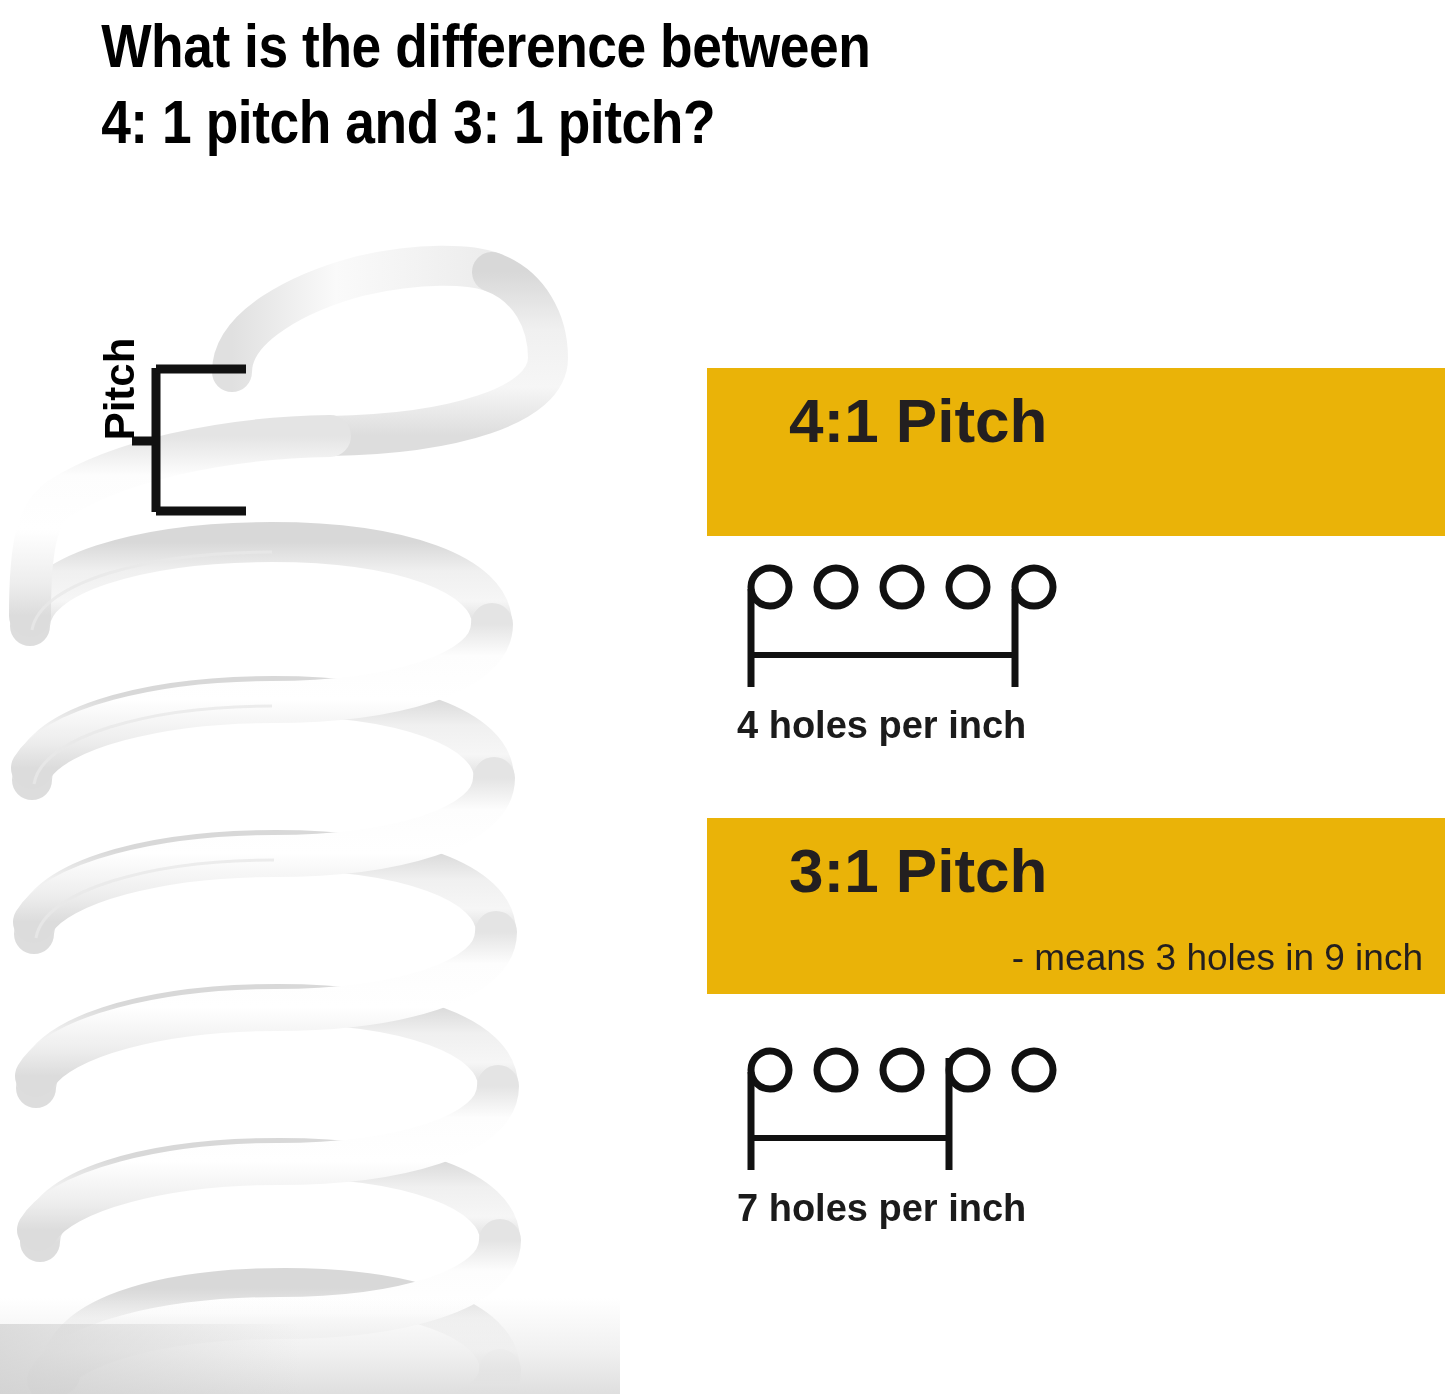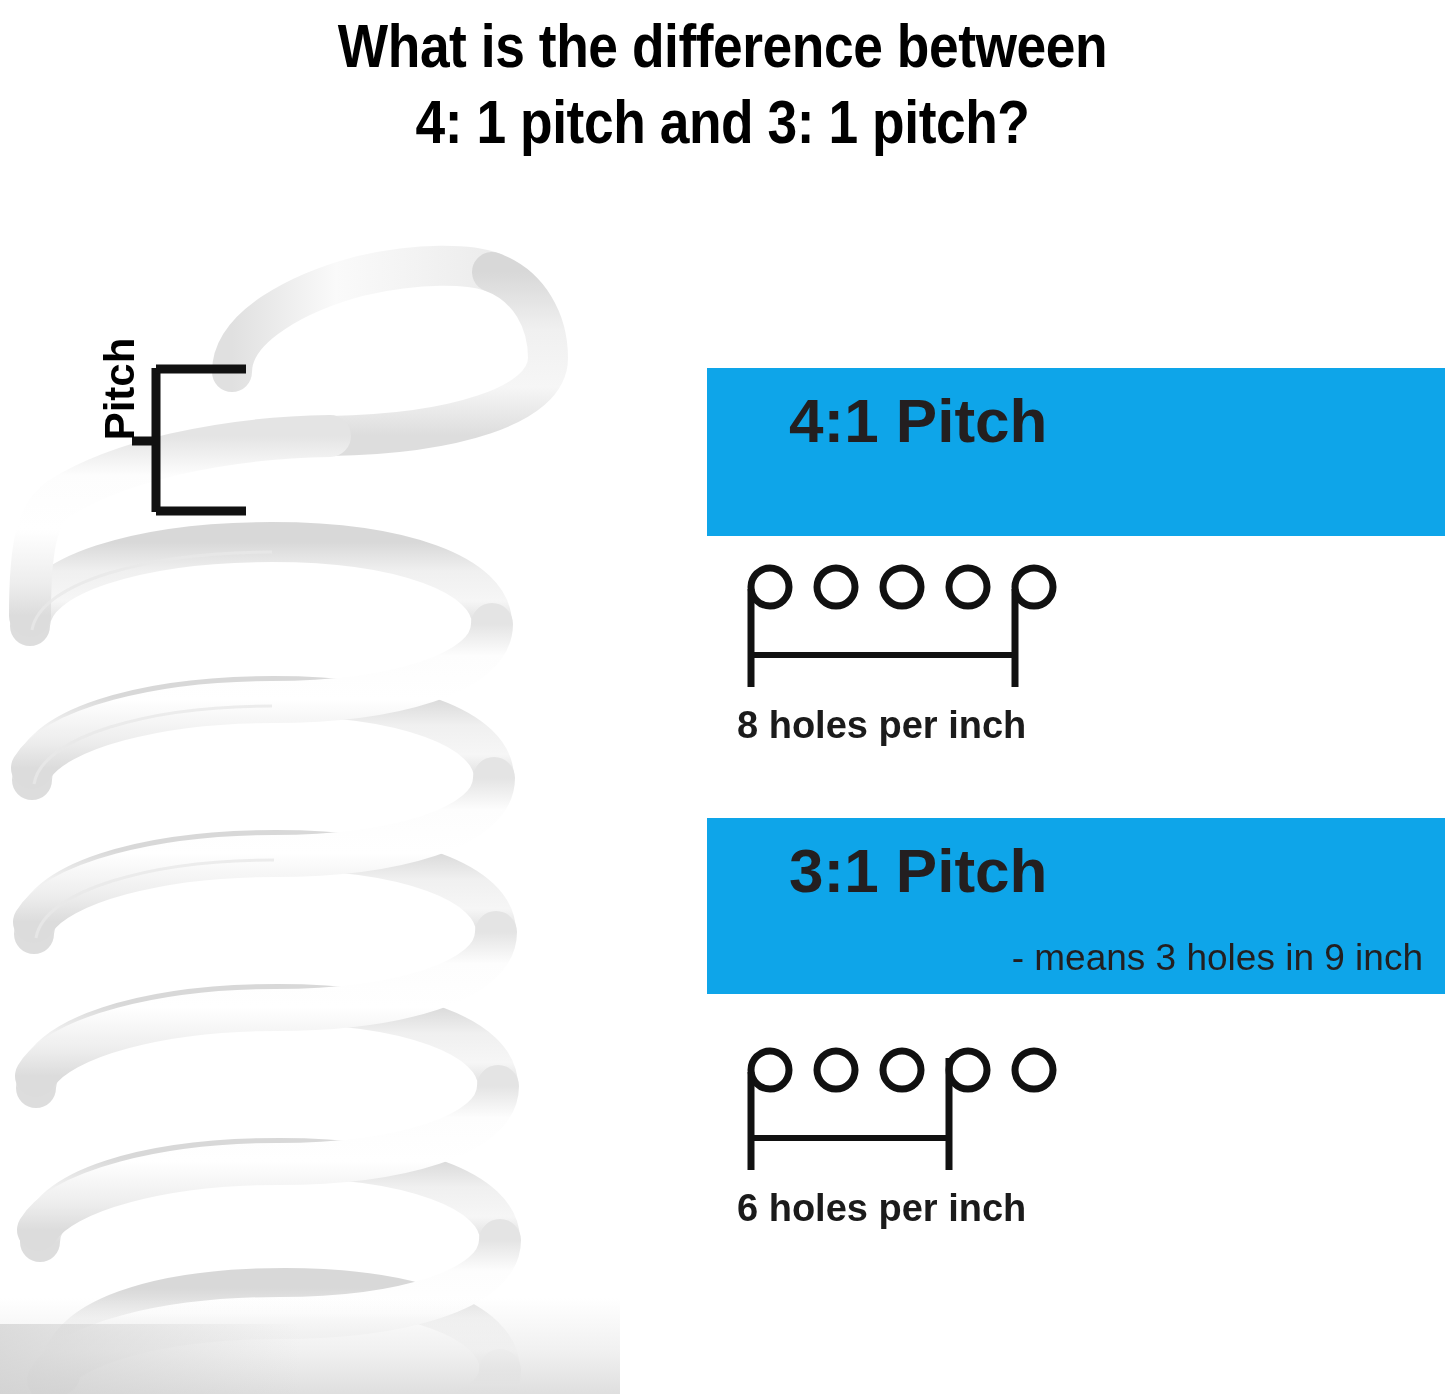--- a/index.html
+++ b/index.html
@@ -18,21 +18,21 @@
     height: 1394px;
     background: #ffffff;
   }
 
   
   .title-block {
     position: absolute;
     left: 0;
     top: 8px;
     width: 1445px;
-    text-align: center;
+    text-align: left;
   }
   .title-line {
     font-family: "Liberation Sans Narrow", "Liberation Sans", sans-serif;
     font-weight: bold;
     font-size: 62px;
     line-height: 76px;
     letter-spacing: -0.5px;
     color: #000000;
     transform: scaleX(0.86);
     transform-origin: center center;
@@ -88,21 +88,21 @@
     white-space: nowrap;
   }
 
   
   .right-col { position: absolute; left: 707px; top: 0; width: 738px; height: 1394px; }
 
   .pitch-card {
     position: absolute;
     left: 0;
     width: 738px;
-    background: #0ea5e9;
+    background: #eab308;
   }
   .pitch-card.card-4 { top: 368px; height: 168px; }
   .pitch-card.card-3 { top: 818px; height: 176px; }
 
   .card-heading {
     position: absolute;
     left: 82px;
     top: 18px;
     font-family: "Liberation Sans Narrow", "Liberation Sans", sans-serif;
     font-weight: bold;
@@ -241,21 +241,21 @@
           <circle cx="297" cy="32" r="19"></circle>
         </g>
         <g stroke="#111111" stroke-width="7" fill="none">
 
           <line x1="14" y1="34" x2="14" y2="132"></line>
 
           <line x1="278" y1="34" x2="278" y2="132"></line>
         </g>
         <line x1="14" y1="100" x2="278" y2="100" stroke="#111111" stroke-width="6"></line>
       </svg>
-      <div class="holes-caption">8 holes per inch</div>
+      <div class="holes-caption">4 holes per inch</div>
     </div>
 
     <div class="pitch-card card-3">
       <div class="card-heading">3:1 Pitch</div>
       <div class="card-sub">- means 3 holes in 9 inch</div>
     </div>
 
     <div class="holes-diagram d3">
       <svg width="360" height="140" viewBox="0 0 360 140">
         <g fill="none" stroke="#111111" stroke-width="7">
@@ -264,17 +264,17 @@
           <circle cx="165" cy="32" r="19"></circle>
           <circle cx="231" cy="32" r="19"></circle>
           <circle cx="297" cy="32" r="19"></circle>
         </g>
         <g stroke="#111111" stroke-width="7" fill="none">
           <line x1="14" y1="34" x2="14" y2="132"></line>
           <line x1="212" y1="20" x2="212" y2="132"></line>
         </g>
         <line x1="14" y1="100" x2="212" y2="100" stroke="#111111" stroke-width="6"></line>
       </svg>
-      <div class="holes-caption">6 holes per inch</div>
+      <div class="holes-caption">7 holes per inch</div>
     </div>
 
   </div>
 </div>
 
 </body></html>

